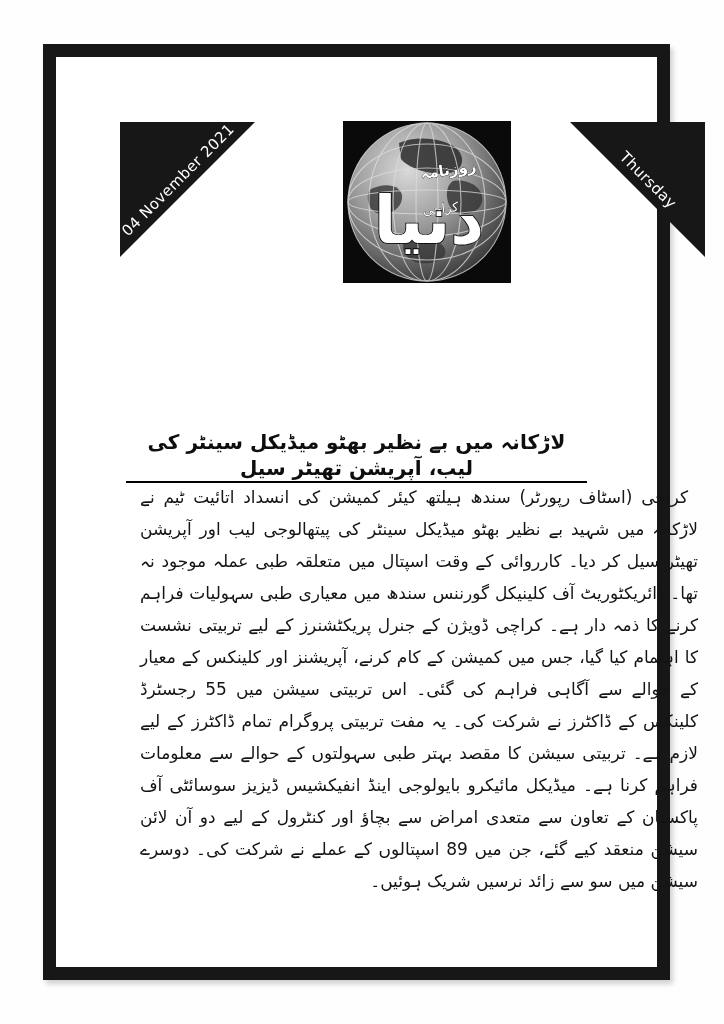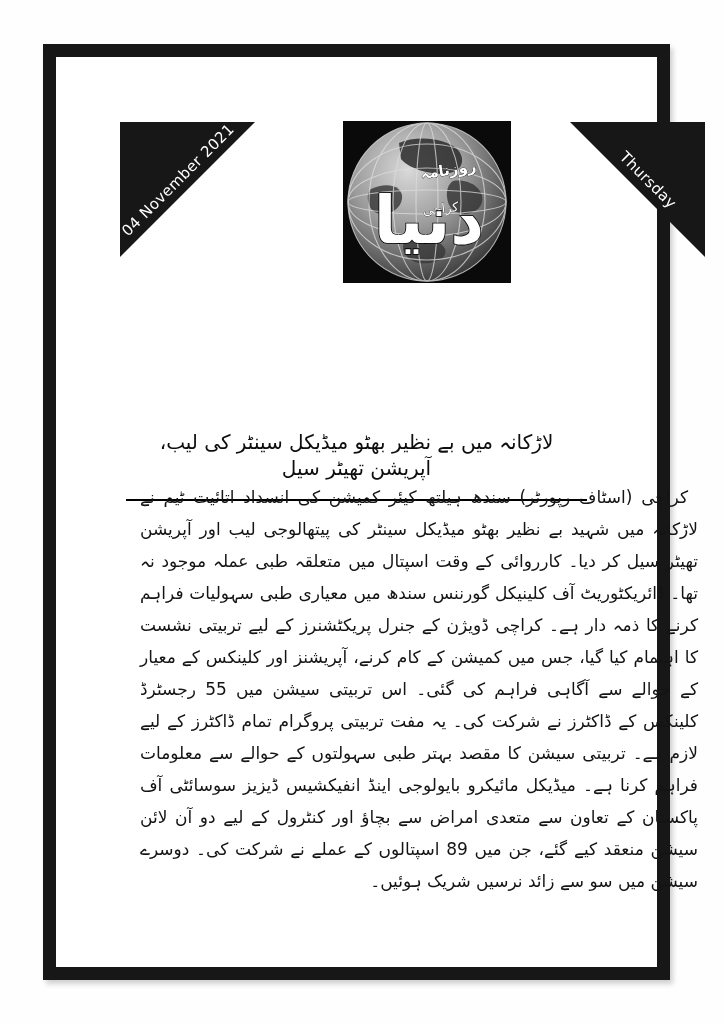--- a/index.html
+++ b/index.html
@@ -39,23 +39,23 @@
     width:168px; height:162px;
   }
   .logo svg { display:block; }
   
   .headline {
     position:absolute; left:70px; right:70px; top:372px;
     text-align:center; direction:rtl;
   }
   .headline span {
     display:inline-block;
-    font-size:20px; font-weight:normal; color:#0e0e0e;
+    font-size:20px; font-weight:bold; color:#0e0e0e;
     border-bottom:2.5px solid #000;
-    padding:0 6px 18px 6px;
+    padding:0 6px 0 6px;
     line-height:1.3;
   }
   
   .body-text {
     position:absolute; left:84px; top:424px; width:558px;
     direction:rtl; unicode-bidi:plaintext;
     text-align:justify;
     font-size:17px; line-height:32px;
     color:#141414;
     text-indent:10px;

